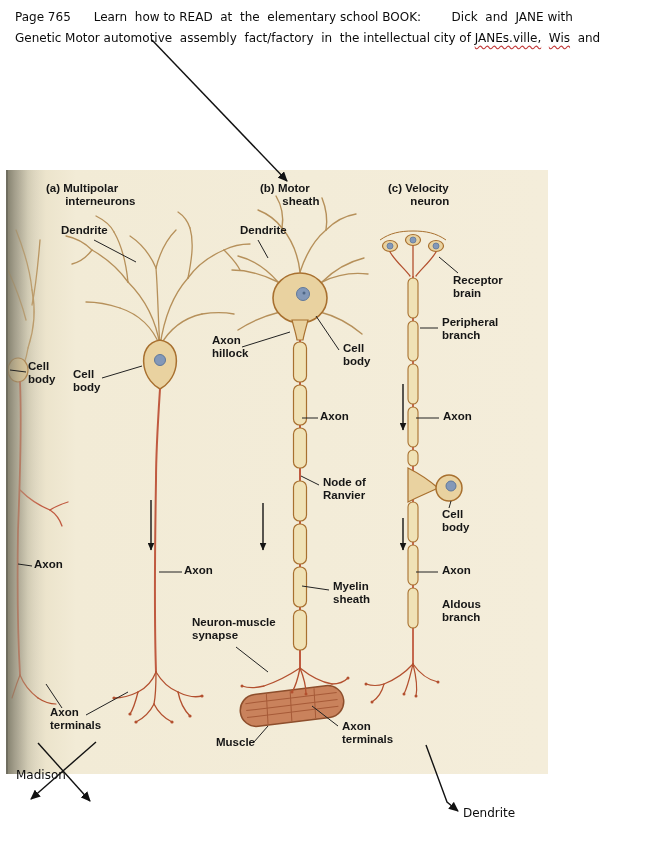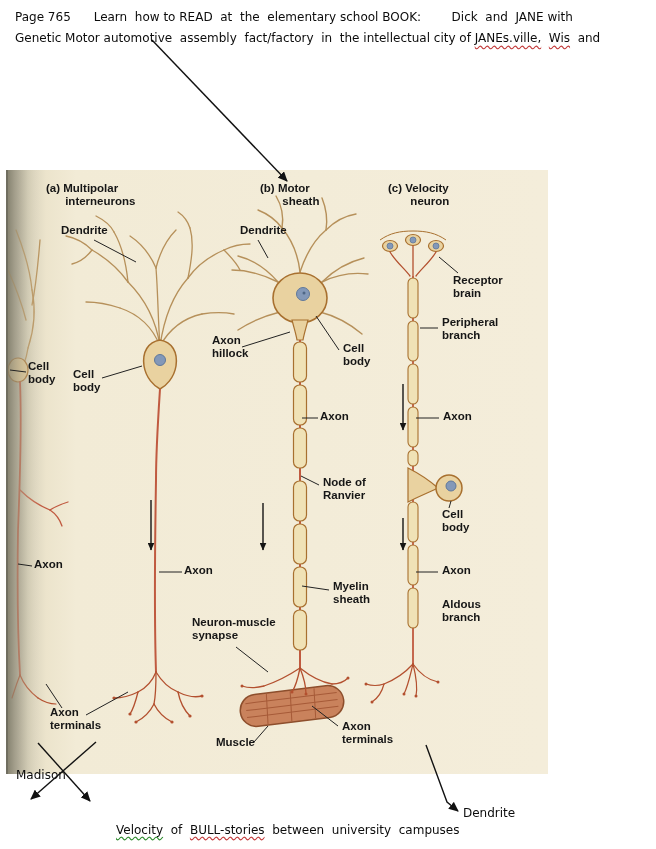--- a/index.html
+++ b/index.html
@@ -290,21 +290,20 @@
 synapse</div>
     <div class="lbl" style="left:210px;top:566px">Muscle</div>
     <div class="lbl" style="left:336px;top:550px">Axon
 terminals</div>
     <div class="lbl" style="left:44px;top:536px">Axon
 terminals</div>
   </div>
 
   <div class="ftr" style="left:16px;top:768px">Madison</div>
   <div class="ftr" style="left:463px;top:806px">Dendrite</div>
-  <div class="ftr" style="left:116px;top:823px"><span class="wg">Velocity</span><span>  of  </span><span class="wr">BULL-stories</span><span>  between  university  campuses</span></div>
 
   <svg id="overlay" width="656" height="849" viewBox="0 0 656 849">
     <defs>
       <marker id="ah" markerWidth="11" markerHeight="9" refX="9" refY="4.5" orient="auto" markerUnits="userSpaceOnUse">
         <path d="M0,0 L10,4.5 L0,9 Z" fill="#121212"></path>
       </marker>
     </defs>
     <g stroke="#121212" stroke-width="1.4" fill="none">
       <path d="M152,40 L287,181" marker-end="url(#ah)"></path>
       <path d="M96,742 L31,799" marker-end="url(#ah)"></path>

